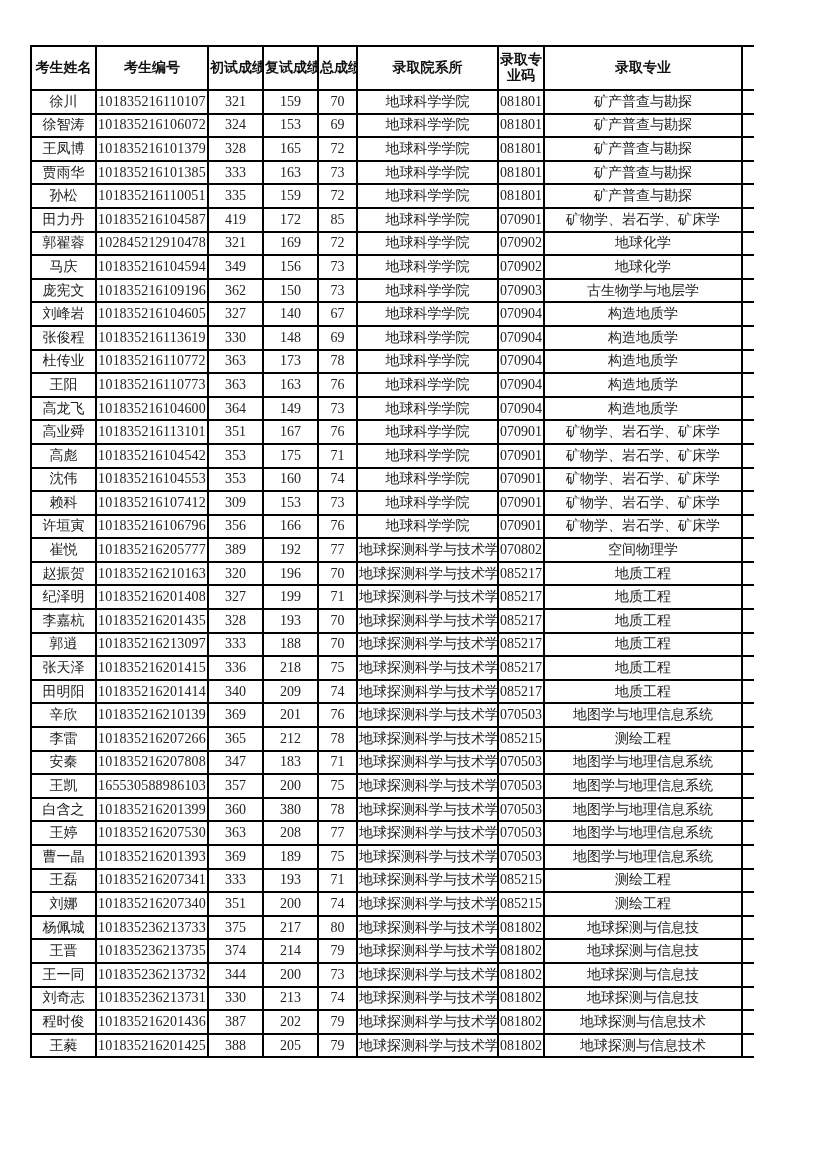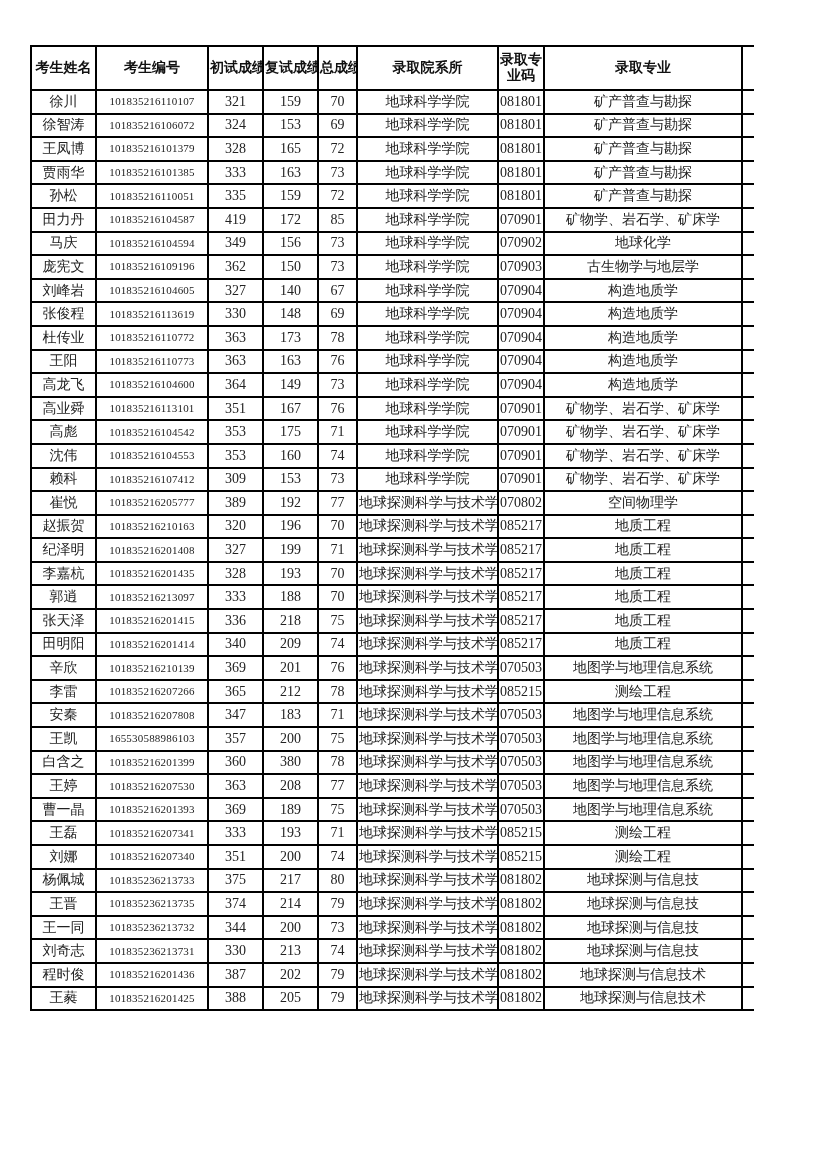--- a/index.html
+++ b/index.html
@@ -44,21 +44,21 @@
   .admission-table th.col-7 {
     white-space: normal;
   }
   .admission-table td {
     height: 21.6px;
     font-size: 14px;
     line-height: 1;
     white-space: nowrap;
   }
   .admission-table td.col-2 {
-    font-size: 11px;
+    font-size: 14px;
     letter-spacing: 0.2px;
   }
   .admission-table td.col-6 {
     letter-spacing: 0;
   }
 </style>
 </head>
 <body>
 
 <div class="page">
@@ -148,20 +148,31 @@
           <td class="col-2">101835216104587</td>
           <td class="col-3">419</td>
           <td class="col-4">172</td>
           <td class="col-5">85</td>
           <td class="col-6">地球科学学院</td>
           <td class="col-7">070901</td>
           <td class="col-8">矿物学、岩石学、矿床学</td>
           <td class="col-9">统考</td>
         </tr>
         <tr>
+          <td class="col-1">郭翟蓉</td>
+          <td class="col-2">102845212910478</td>
+          <td class="col-3">321</td>
+          <td class="col-4">169</td>
+          <td class="col-5">72</td>
+          <td class="col-6">地球科学学院</td>
+          <td class="col-7">070902</td>
+          <td class="col-8">地球化学</td>
+          <td class="col-9">统考</td>
+        </tr>
+        <tr>
           <td class="col-1">马庆</td>
           <td class="col-2">101835216104594</td>
           <td class="col-3">349</td>
           <td class="col-4">156</td>
           <td class="col-5">73</td>
           <td class="col-6">地球科学学院</td>
           <td class="col-7">070902</td>
           <td class="col-8">地球化学</td>
           <td class="col-9">统考</td>
         </tr>
@@ -269,20 +280,31 @@
           <td class="col-2">101835216107412</td>
           <td class="col-3">309</td>
           <td class="col-4">153</td>
           <td class="col-5">73</td>
           <td class="col-6">地球科学学院</td>
           <td class="col-7">070901</td>
           <td class="col-8">矿物学、岩石学、矿床学</td>
           <td class="col-9">统考</td>
         </tr>
         <tr>
+          <td class="col-1">许垣寅</td>
+          <td class="col-2">101835216106796</td>
+          <td class="col-3">356</td>
+          <td class="col-4">166</td>
+          <td class="col-5">76</td>
+          <td class="col-6">地球科学学院</td>
+          <td class="col-7">070901</td>
+          <td class="col-8">矿物学、岩石学、矿床学</td>
+          <td class="col-9">统考</td>
+        </tr>
+        <tr>
           <td class="col-1">崔悦</td>
           <td class="col-2">101835216205777</td>
           <td class="col-3">389</td>
           <td class="col-4">192</td>
           <td class="col-5">77</td>
           <td class="col-6">地球探测科学与技术学</td>
           <td class="col-7">070802</td>
           <td class="col-8">空间物理学</td>
           <td class="col-9">统考</td>
         </tr>

